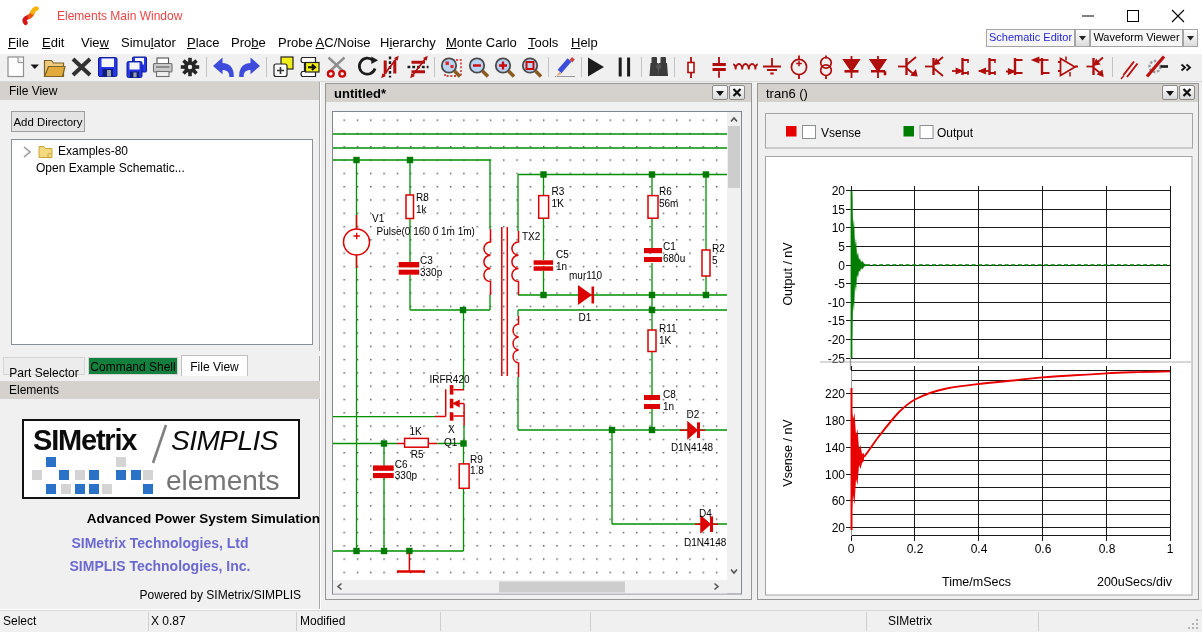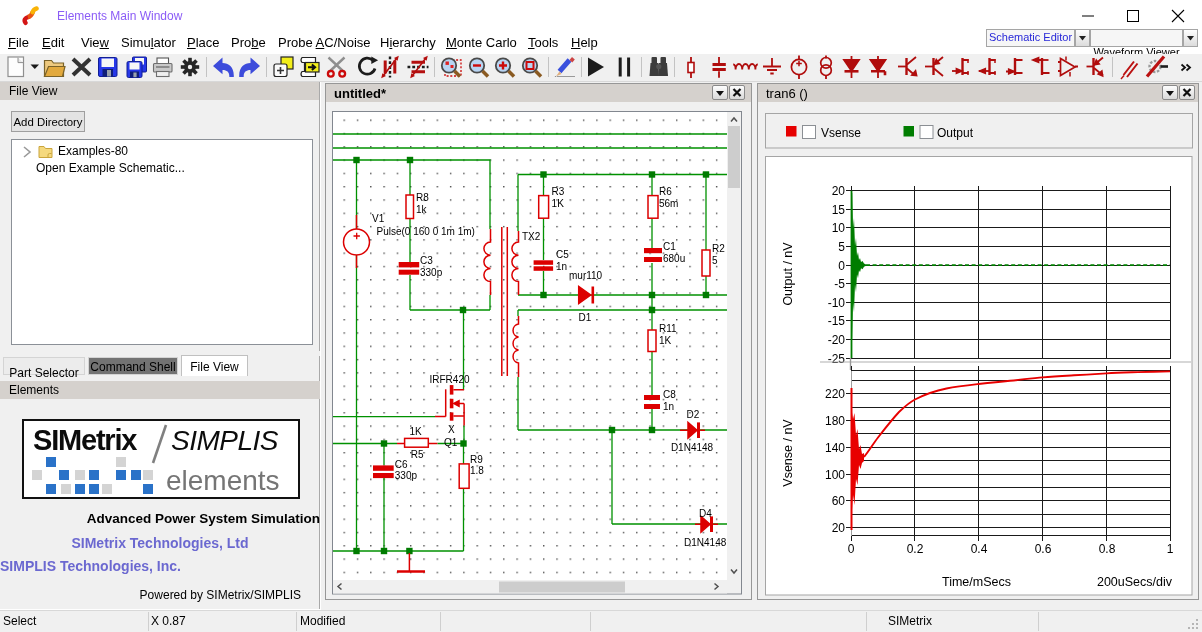--- a/index.html
+++ b/index.html
@@ -1,17 +1,17 @@
 <!DOCTYPE html>
 <html><head><meta charset="utf-8"><style>
 *{margin:0;padding:0;box-sizing:border-box}
 html,body{width:1202px;height:632px;overflow:hidden;font-family:"Liberation Sans",sans-serif;background:#fff}
 .abs{position:absolute}
 #titlebar{left:0;top:0;width:1202px;height:32px;background:#fff}
-#title-text{left:57px;top:9px;font-size:12px;color:#8b5cf6}
+#title-text{left:57px;top:9px;font-size:12px;color:#ef4444}
 .winbtn{top:8px;width:16px;height:16px}
 #menubar{left:0;top:32px;width:1202px;height:22px;background:#fff}
 .menu{position:absolute;top:3px;font-size:13px;color:#000}
 #toolbar{left:0;top:54px;width:1202px;height:28px;background:#f0f0f0;border-bottom:1px solid #d8d8d8}
 #leftpanel{left:0;top:82px;width:320px;height:527px;background:#f0f0f0;border-right:1px solid #a9a9a9}
 .hdr{background:#d5d1cd;font-size:12px;color:#000;padding:2px 0 0 9px;height:18px}
 #statusbar{left:0;top:610px;width:1202px;height:22px;background:#f0f0f0;border-top:1px solid #d8d8d8;font-size:12px}
 .sb{position:absolute;top:3px;color:#000}
 .sbdiv{position:absolute;top:1px;height:19px;width:1px;background:#cfcfcf}
 .win{position:absolute;border:1px solid #979797;background:#f0f0f0}
@@ -47,21 +47,21 @@
  <span class="menu" style="left:231px">Pro<u>b</u>e</span>
  <span class="menu" style="left:278px">Probe <u>A</u>C/Noise</span>
  <span class="menu" style="left:380px">H<u>i</u>erarchy</span>
  <span class="menu" style="left:446px"><u>M</u>onte Carlo</span>
  <span class="menu" style="left:528px"><u>T</u>ools</span>
  <span class="menu" style="left:571px"><u>H</u>elp</span>
  <div class="abs" style="left:986px;top:-3px;width:89px;height:18px;border:1px solid #a5a5a5;background:#f6f6f6;font-size:11px;color:#2727d8;text-align:center;padding-top:1px;white-space:nowrap">Schematic Editor</div>
  <div class="abs" style="left:1075px;top:-3px;width:15px;height:18px;border:1px solid #a5a5a5;background:linear-gradient(#fefefe,#dcdcdc)"><svg width="13" height="16">
         <path d="M3,6 h7 l-3.5,4.5 z" fill="#222"></path>
       </svg></div>
- <div class="abs" style="left:1090px;top:-3px;width:93px;height:18px;border:1px solid #a5a5a5;background:#f6f6f6;font-size:11px;color:#000;text-align:center;padding-top:16px;white-space:nowrap">Waveform Viewer</div>
+ <div class="abs" style="left:1090px;top:-3px;width:93px;height:18px;border:1px solid #a5a5a5;background:#f6f6f6;font-size:11px;color:#000;text-align:center;padding-top:1px;white-space:nowrap">Waveform Viewer</div>
  <div class="abs" style="left:1183px;top:-3px;width:15px;height:18px;border:1px solid #a5a5a5;background:linear-gradient(#fefefe,#dcdcdc)"><svg width="13" height="16">
         <path d="M3,6 h7 l-3.5,4.5 z" fill="#222"></path>
       </svg></div>
 </div>
 
 <div class="abs" id="toolbar"><svg width="1202" height="27" id="tbsvg">
 
 <g stroke="#c3c3c3" stroke-width="1">
 <path d="M206.5,3 v20 M266.5,3 v20 M434.5,3 v20 M548.5,3 v20 M581.5,3 v20 M641.5,3 v20 M674.5,3 v20 M1112.5,3 v20"></path>
 </g>
@@ -291,21 +291,21 @@
       </svg>
    <svg class="abs" style="left:25px;top:3px" width="17" height="17">
         <path d="M2,3.5 h5 l1.5,2 h6.5 v9 h-13 z" fill="#f5d97e" stroke="#caa53c" stroke-width="1"></path>
         <path d="M11,14.5 v-2.5 q0,-1.5 1.5,-1.5 h2" fill="none" stroke="#caa53c" stroke-width="1"></path>
       </svg>
    <div class="abs" style="left:46px;top:4px;font-size:12px">Examples-80</div>
    <div class="abs" style="left:24px;top:21px;font-size:12px">Open Example Schematic...</div>
  </div>
  <div class="abs" style="left:0px;top:269px;width:320px;height:5px;background:#f0f0f0"></div>
  <div class="abs" style="left:3px;top:275px;width:82px;height:18px;background:#ececec;border:1px solid #d4d4d4;font-size:12px;text-align:center;padding-top:8px">Part Selector</div>
- <div class="abs" style="left:88px;top:275px;width:90px;height:18px;background:#737373;border:1px solid #d4d4d4;font-size:12px;text-align:center;padding-top:2px">Command Shell</div>
+ <div class="abs" style="left:88px;top:275px;width:90px;height:18px;background:#15803d;border:1px solid #d4d4d4;font-size:12px;text-align:center;padding-top:2px">Command Shell</div>
  <div class="abs" style="left:181px;top:273px;width:67px;height:21px;background:#fff;border:1px solid #c0c0c0;border-bottom:none;font-size:12px;text-align:center;padding-top:4px">File View</div>
  <div class="abs hdr" style="left:0;top:299px;width:320px">Elements</div>
  <div class="abs" style="left:22px;top:337px;width:278px;height:80px;background:#fff;border:2px solid #111" id="logobox">
    <span class="abs" style="left:9px;top:3px;font-size:29px;font-weight:bold;letter-spacing:-1.2px;color:#0c0c0c">SIMetrix</span>
    <svg class="abs" style="left:124px;top:2px" width="22" height="42">
         <path d="M18,2 L5,40" stroke="#808080" stroke-width="2.6"></path>
       </svg>
    <span class="abs" style="left:147px;top:4px;font-size:28px;font-weight:normal;font-style:italic;letter-spacing:-0.5px;color:#0c0c0c">SIMPLIS</span>
    <span class="abs" style="left:142px;top:44px;font-size:28px;color:#757575">elements</span>
    <svg class="abs" style="left:0;top:36px" width="145" height="42" id="mosaic">
@@ -323,21 +323,21 @@
           <rect x="37" y="27" width="10" height="10" fill="#d4d4d4"></rect>
           <rect x="51" y="27" width="10" height="10" fill="#2a72c8"></rect>
           <rect x="65" y="27" width="10" height="10" fill="#2a72c8"></rect>
           <rect x="78" y="27" width="10" height="10" fill="#d4d4d4"></rect>
           <rect x="119" y="27" width="10" height="10" fill="#2a72c8"></rect>
         </g>
    </svg>
  </div>
  <div class="abs" style="left:0;top:429px;width:320px;text-align:right;font-size:13.5px;font-weight:bold">Advanced Power System Simulation</div>
  <div class="abs" style="left:0;top:453px;width:320px;text-align:center;font-size:14px;font-weight:bold;color:#6b68d0">SIMetrix Technologies, Ltd</div>
- <div class="abs" style="left:0;top:476px;width:320px;font-size:14px;font-weight:bold;color:#6b68d0">SIMPLIS Technologies, Inc.</div>
+ <div class="abs" style="left:0;top:476px;width:320px;text-align:center;font-size:14px;font-weight:bold;color:#6b68d0">SIMPLIS Technologies, Inc.</div>
  <div class="abs" style="left:0;top:506px;width:301px;text-align:right;font-size:12px">Powered by SIMetrix/SIMPLIS</div>
 </div>
 <div class="abs" style="left:321px;top:82px;width:881px;height:528px;background:#f0f0f0"></div>
 
 <div class="win" style="left:325px;top:83px;width:427px;height:517px">
  <div class="wtitle"><b>untitled*</b>
   <div class="wbtn" style="left:386px"><svg width="14" height="13">
           <path d="M3,5 h8 l-4,5 z" fill="#111"></path>
         </svg></div>
   <div class="wbtn" style="left:403px"><svg width="14" height="13">

